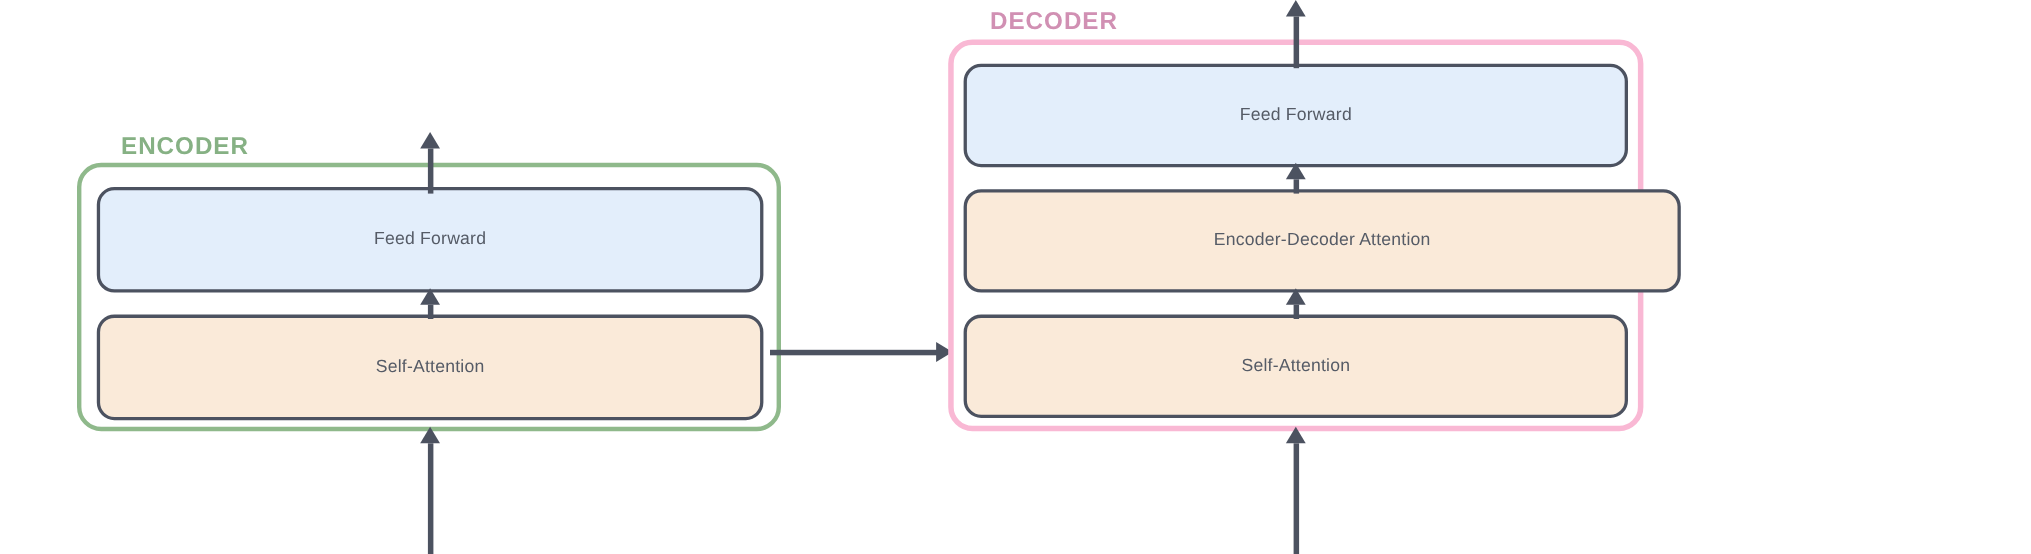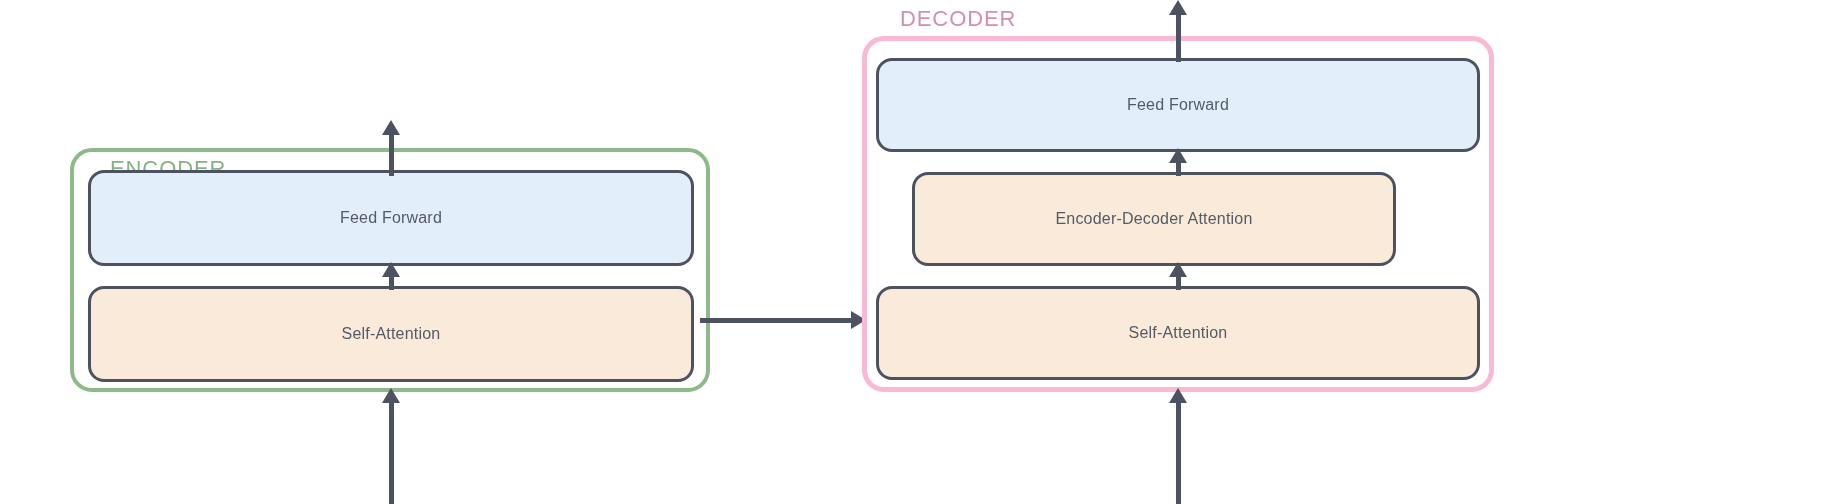--- a/index.html
+++ b/index.html
@@ -38,29 +38,28 @@
     left: 862px;
     top: 36px;
     width: 632px;
     height: 356px;
     border: 5px solid #f9b8d4;
   }
 
   .group-label {
     position: absolute;
     font-size: 22px;
-    font-weight: 400;
+    font-weight: 700;
     letter-spacing: 0.9px;
     white-space: nowrap;
   }
   .group-label.encoder-label {
     left: 110px;
     top: 120px;
     color: #86b184;
-    margin-top: 36px;
   }
   .group-label.decoder-label {
     left: 900px;
     top: 6px;
     color: #d190b3;
   }
 
   
   .layer-box {
     position: absolute;
@@ -77,21 +76,21 @@
   }
   .layer-box.blue  { background: #e3eefb; }
   .layer-box.peach { background: #faead9; }
 
   
   .enc-ff { left: 88px;  top: 170px; width: 606px; height: 96px; }
   .enc-sa { left: 88px;  top: 286px; width: 606px; height: 96px; }
 
   
   .dec-ff  { left: 876px; top: 58px;  width: 604px; height: 94px; }
-  .dec-eda { left: 876px; top: 172px; width: 484px; height: 94px; margin-left: 36px; }
+  .dec-eda { left: 876px; top: 172px; width: 652px; height: 94px; }
   .dec-sa  { left: 876px; top: 286px; width: 604px; height: 94px; }
 
   
   .arrow {
     position: absolute;
   }
   .arrow .shaft {
     position: absolute;
     background: #4c5260;
   }

